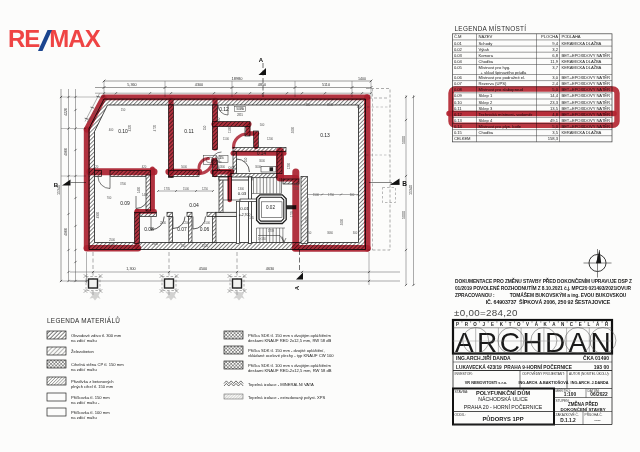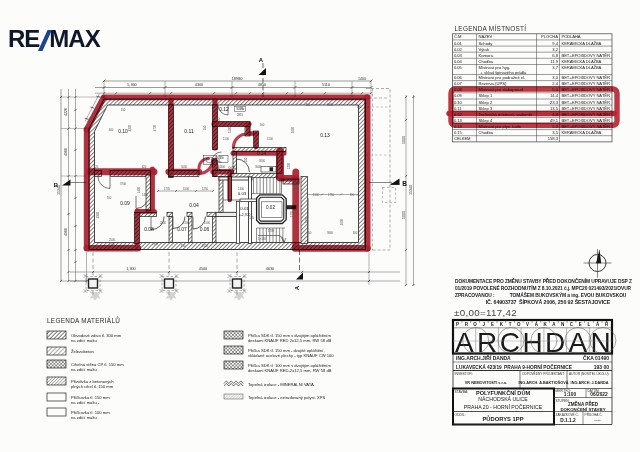--- a/index.html
+++ b/index.html
@@ -3,21 +3,21 @@
 <meta charset="utf-8">
 <style>
   html,body{margin:0;padding:0;}
   body{width:640px;height:452px;position:relative;background:#fcfcfb;font-family:"Liberation Sans",sans-serif;overflow:hidden;}
   .abs{position:absolute;}
   svg text{font-family:"Liberation Sans",sans-serif;}
 </style>
 </head>
 <body>
 
-<div class="abs" style="left:8px;top:29px;font-weight:bold;font-size:24px;letter-spacing:-1px;line-height:20px;color:#0f172a;white-space:nowrap;">RE<span style="display:inline-block;width:10px;position:relative;top:0;"><svg width="14" height="21" viewBox="0 0 14 21" style="position:absolute;left:-1.5px;top:-17.5px;">
+<div class="abs" style="left:8px;top:29px;font-weight:bold;font-size:24px;letter-spacing:-1px;line-height:20px;color:#ef4444;white-space:nowrap;">RE<span style="display:inline-block;width:10px;position:relative;top:0;"><svg width="14" height="21" viewBox="0 0 14 21" style="position:absolute;left:-1.5px;top:-17.5px;">
         <polygon points="9.5,0 14,0 4.5,21 0,21" fill="#1b458f"></polygon>
       </svg></span>MAX</div>
 
 <svg class="abs" style="left:0;top:0;" width="640" height="452" viewBox="0 0 640 452">
 <defs>
 <pattern id="hatch" width="2.8" height="2.8" patternUnits="userSpaceOnUse" patternTransform="rotate(45)">
   <rect width="2.8" height="2.8" fill="#fdfdfc"></rect>
   <line x1="0" y1="0" x2="0" y2="2.8" stroke="#222" stroke-width="1.15"></line>
 </pattern>
 <pattern id="hatchz" width="3.0" height="3.0" patternUnits="userSpaceOnUse" patternTransform="rotate(45)">
@@ -618,13 +618,13 @@
 </g>
   </svg>
 
 <div class="abs" style="left:455px;top:278px;width:186px;font-size:5.3px;font-weight:bold;color:#1a1a1a;line-height:7.0px;letter-spacing:-0.1px;white-space:nowrap;">
 <span style="display:inline-block;transform:scale(0.92,1);transform-origin:0 0;">DOKUMENTACE PRO ZMĚNU STAVBY PŘED DOKONČENÍM UPRAVUJE DSP Z</span><br>
 <span style="display:inline-block;transform:scale(0.92,1);transform-origin:0 0;">01/2019 POVOLENÉ ROZHODNUTÍM Z 8.10.2021 č.j. MPC20 021493/2021/OVUR</span><br>
 <span style="display:inline-block;transform:scale(0.92,1);transform-origin:0 0;">ZPRACOVANOU :&nbsp;&nbsp;&nbsp;&nbsp;&nbsp;&nbsp;&nbsp;&nbsp;&nbsp;&nbsp;&nbsp;&nbsp;TOMÁŠEM BUKOVSKÝM a ing. EVOU BUKOVSKOU</span><br>
 <span style="display:block;text-align:center;">IČ. 64903737&nbsp;&nbsp;ŠÍPKOVÁ 2006, 250 92 ŠESTAJOVICE</span>
 </div>
 
-<div class="abs" style="left:454px;top:307px;font-size:9.8px;color:#474747;letter-spacing:0.3px;">±0,00=117,42</div>
+<div class="abs" style="left:454px;top:307px;font-size:9.8px;color:#474747;letter-spacing:0.3px;">±0,00=284,20</div>
 
 </body></html>

